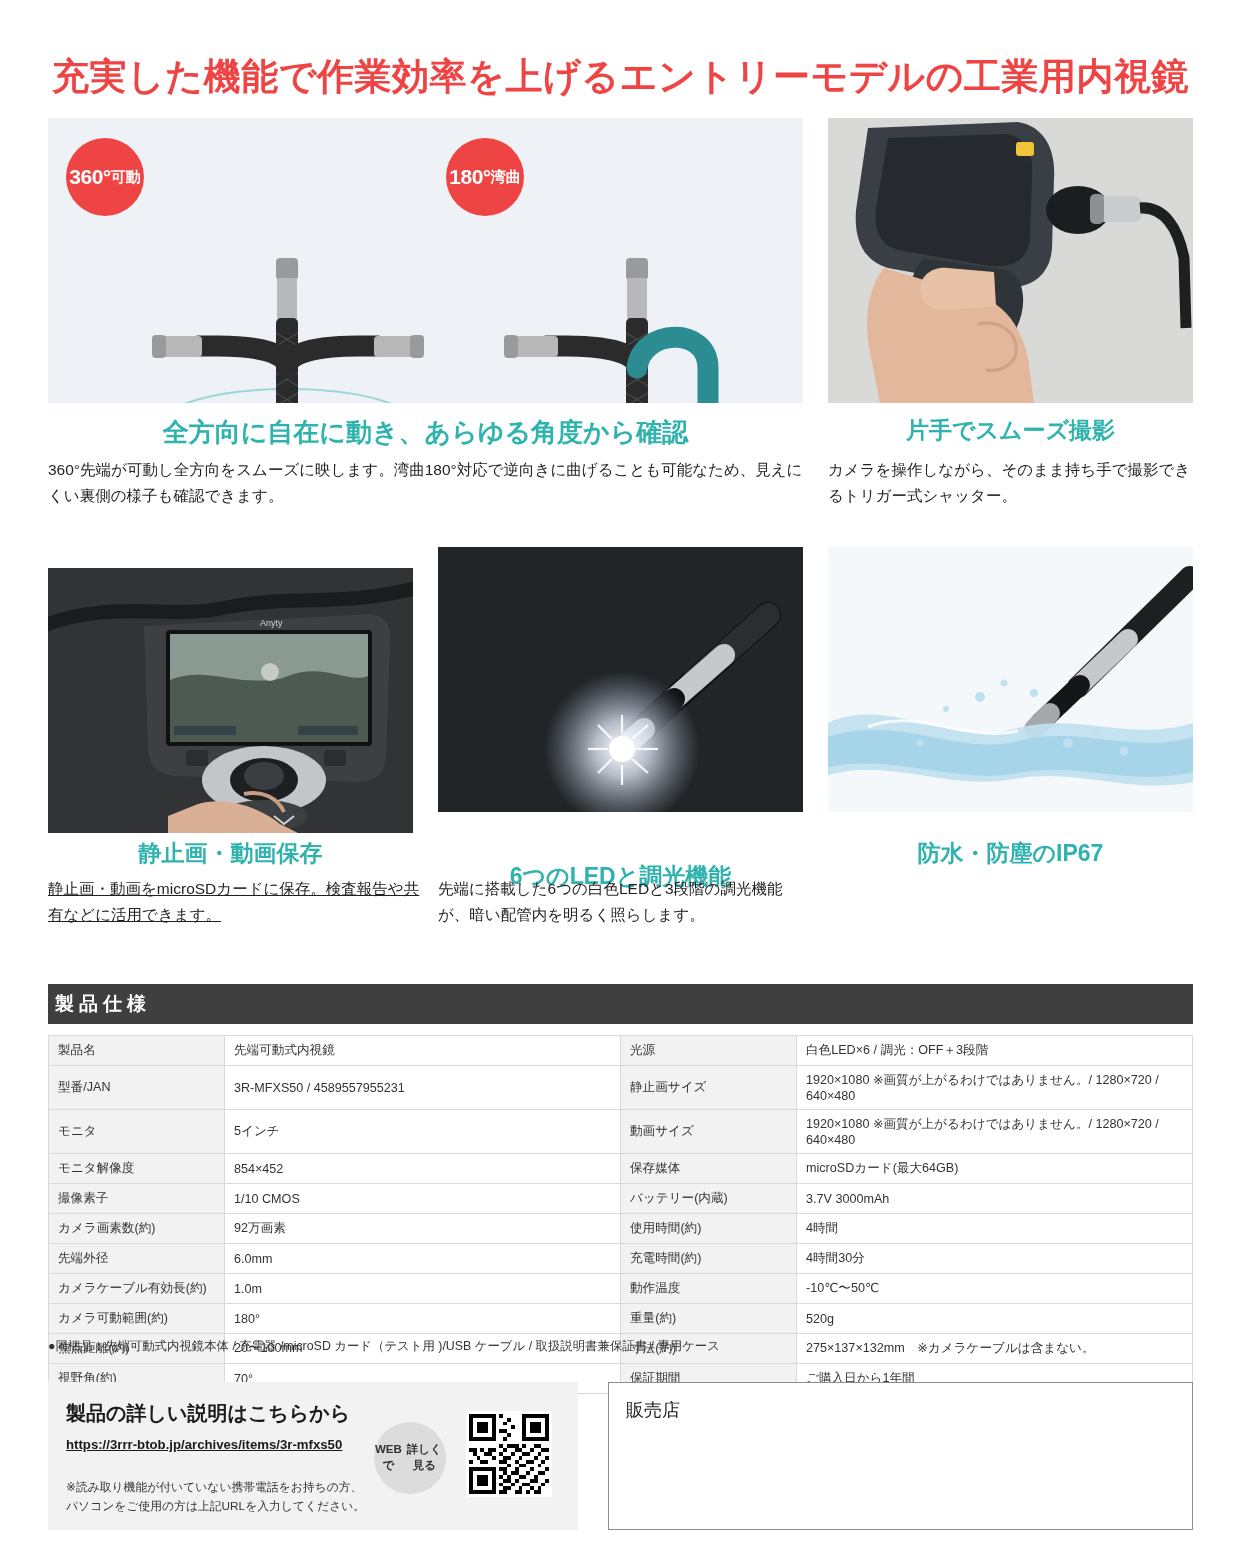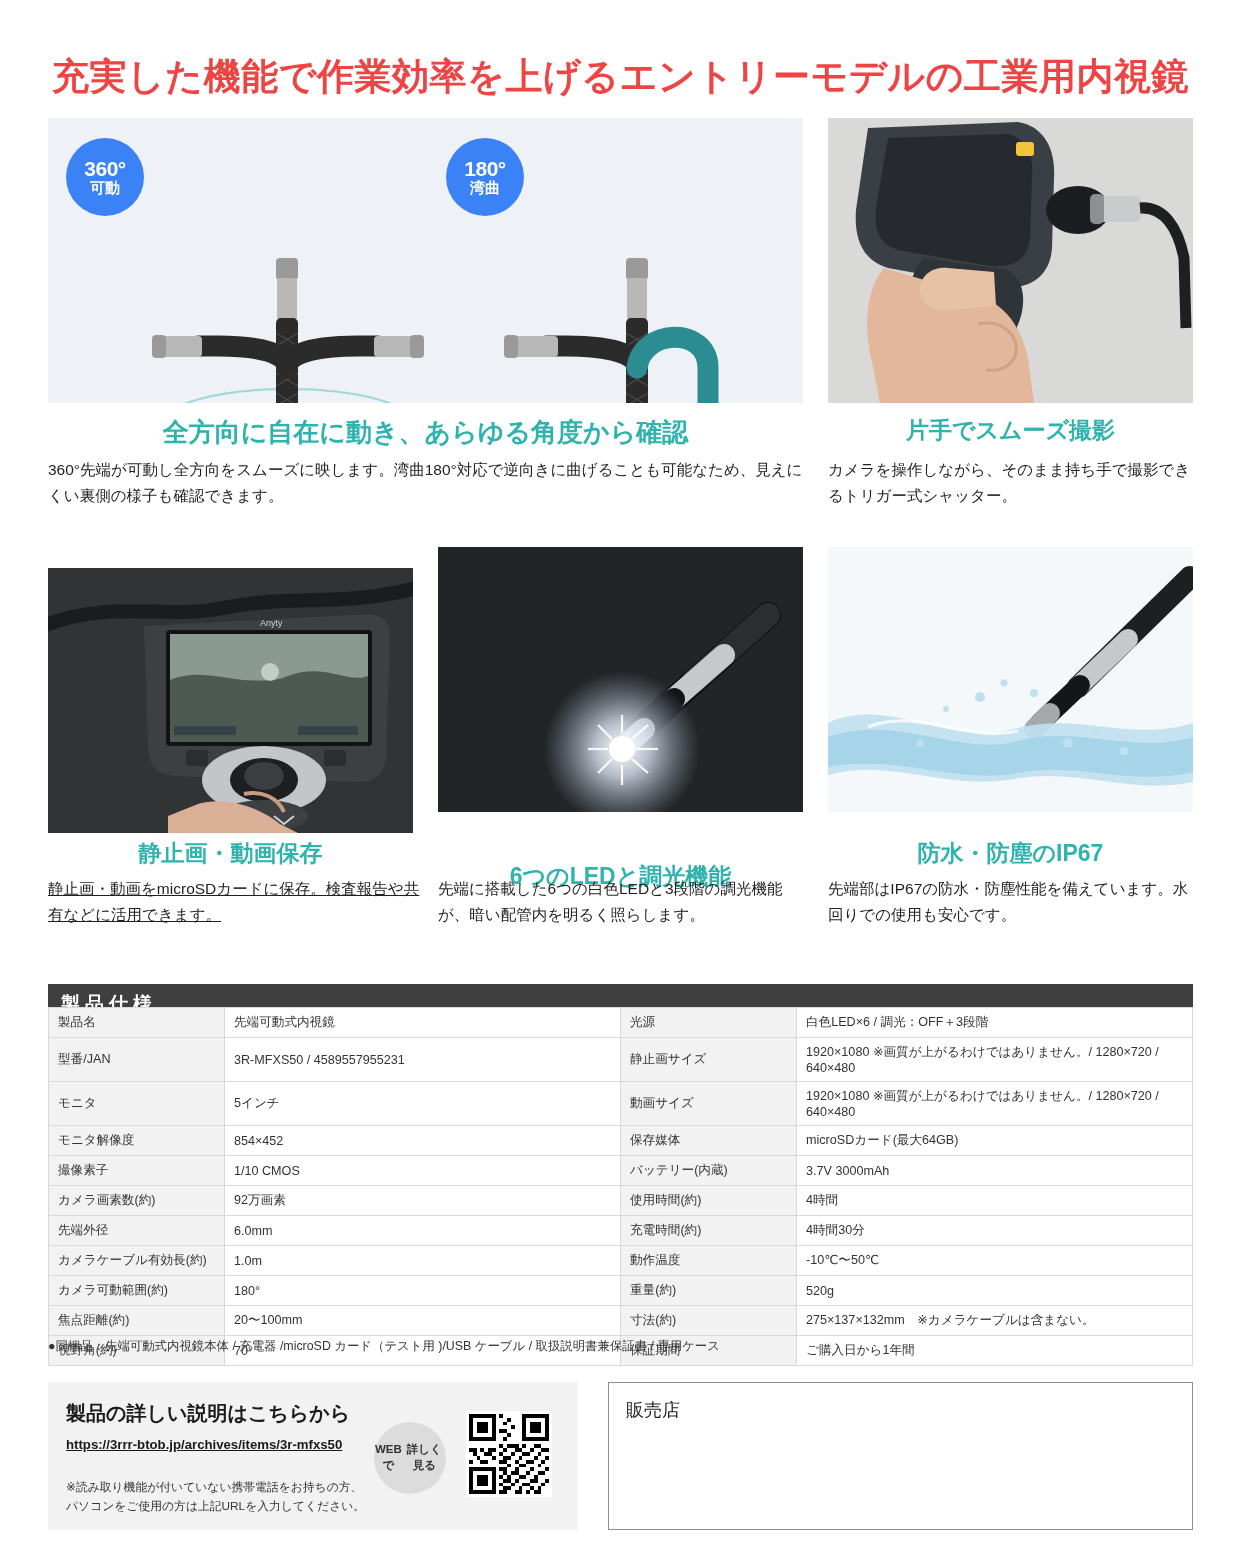--- a/index.html
+++ b/index.html
@@ -41,24 +41,24 @@
     left: 828px; top: 118px;
     width: 365px; height: 285px;
     overflow: hidden;
     background: #d8d8d6;
   }
 
   .badge {
     position: absolute;
     width: 78px; height: 78px;
     border-radius: 50%;
-    background: #3b82f6;
+    background: #ef4444;
     color: #fff;
     display: flex;
-    flex-direction: column;
+    flex-direction: row;
     align-items: center;
     justify-content: center;
     line-height: 1.12;
   }
   .badge .big { font-size: 21px; font-weight: bold; letter-spacing: -0.5px; }
   .badge .sm  { font-size: 15px; font-weight: bold; }
   #badge360 { left: 18px; top: 20px; }
   #badge180 { left: 398px; top: 20px; }
 
   
@@ -105,25 +105,25 @@
     position: absolute;
     left: 48px; top: 984px;
     width: 1145px; height: 40px;
     background: #3f3f3f;
     color: #ffffff;
     font-size: 19px;
     font-weight: bold;
     letter-spacing: 5px;
     display: flex;
     align-items: center;
-    padding-left: 13px;
+    padding-left: 7px;
   }
   table.spec {
     position: absolute;
-    left: 48px; top: 1007px;
+    left: 48px; top: 1035px;
     width: 1145px;
     border-collapse: collapse;
     font-size: 12.6px;
     color: #333;
   }
   table.spec td {
     border: 1px solid #d9d9d9;
     padding: 6px 9px;
     height: 27px;
     vertical-align: middle;
@@ -392,21 +392,20 @@
           <circle cx="92" cy="196" r="3.5"></circle>
       </g>
     </svg>
   </div>
 
   <div class="feat-title" id="t-save">静止画・動画保存</div>
   <div class="feat-body" id="b-save">静止画・動画をmicroSDカードに保存。検査報告や共有などに活用できます。</div>
   <div class="feat-title" id="t-led">6つのLEDと調光機能</div>
   <div class="feat-body" id="b-led">先端に搭載した6つの白色LEDと3段階の調光機能が、暗い配管内を明るく照らします。</div>
   <div class="feat-title" id="t-ip67">防水・防塵のIP67</div>
-  <div class="feat-body" id="b-ip67">先端部はIP67の防水・防塵性能を備えています。水回りでの使用も安心です。</div>
 
   <div class="spec-header">製品仕様</div>
 
   <table class="spec">
     <tbody id="spec-body">
         <tr>
           <td class="lbl">製品名</td>
           <td class="val">先端可動式内視鏡</td>
           <td class="lbl">光源</td>
           <td class="val">白色LED×6 / 調光：OFF＋3段階</td>

